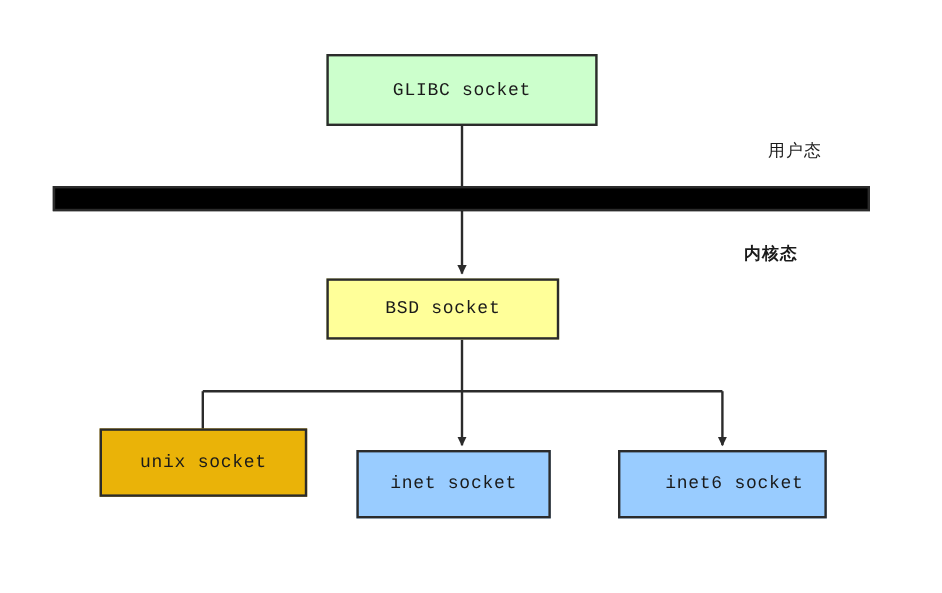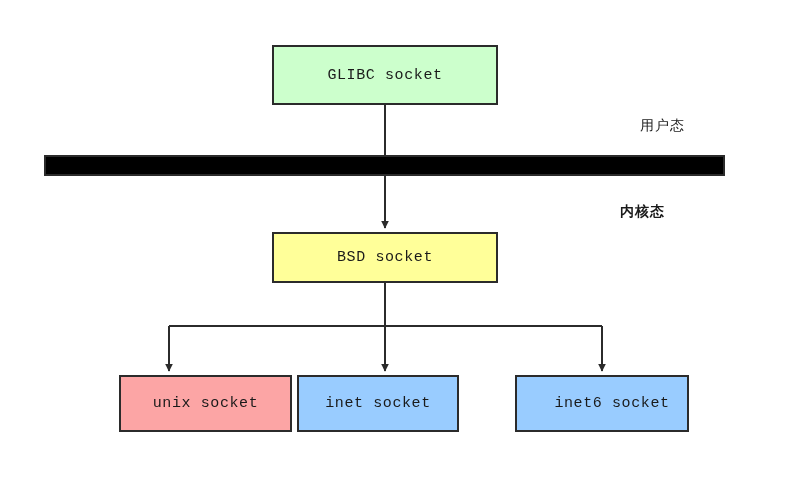--- a/index.html
+++ b/index.html
@@ -41,31 +41,30 @@
   #node-glibc {
     left: 272px;
     top: 45px;
     width: 226px;
     height: 60px;
     background: #ccffcc;
   }
   #node-bsd {
     left: 272px;
     top: 232px;
-    width: 226px;
+    width: 194px;
     height: 51px;
     background: #ffff99;
   }
   #node-unix {
     left: 83px;
-    top: 375px;
+    top: 357px;
     width: 173px;
     height: 57px;
-    background: #fca5a5;
-    margin-left: 36px;
+    background: #eab308;
   }
   #node-inet {
     left: 297px;
     top: 375px;
     width: 162px;
     height: 57px;
     background: #99ccff;
   }
   #node-inet6 {
     left: 515px;

